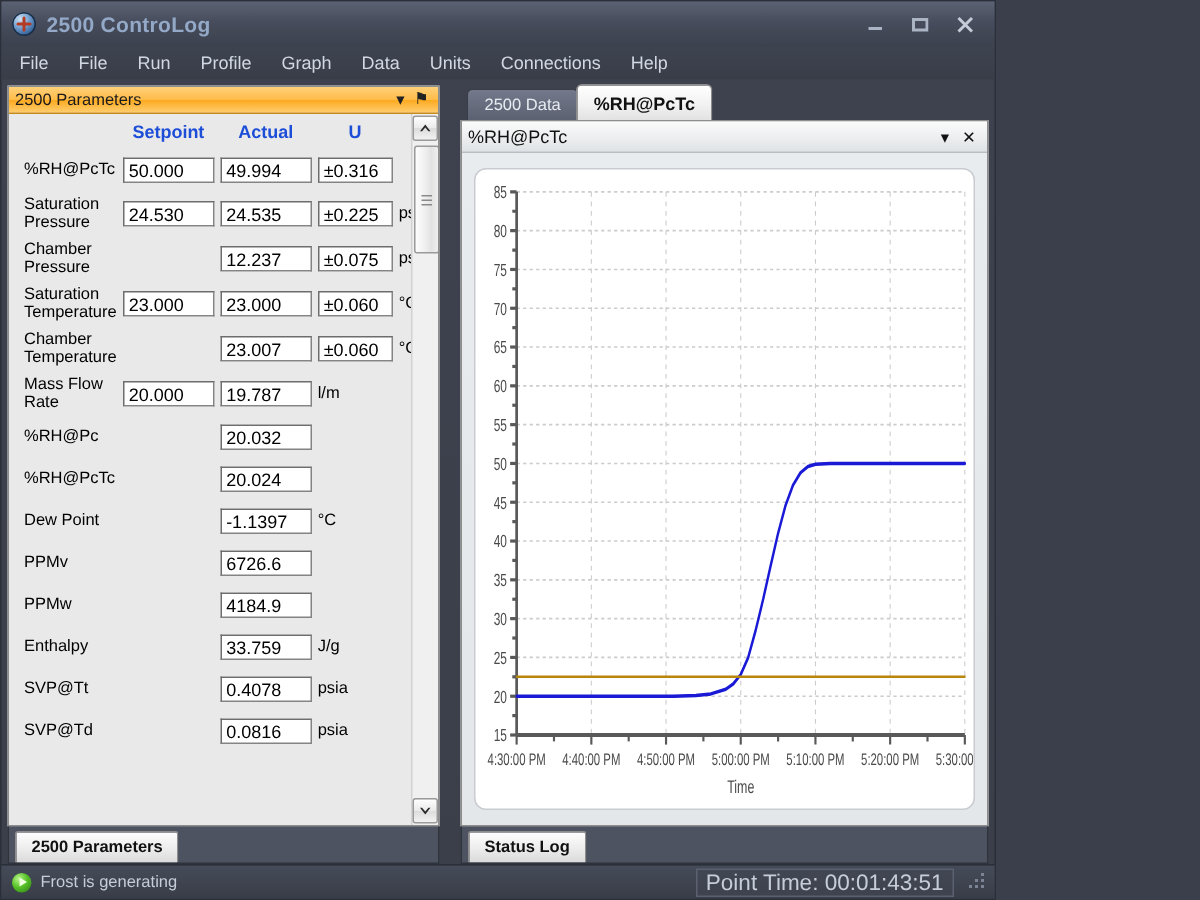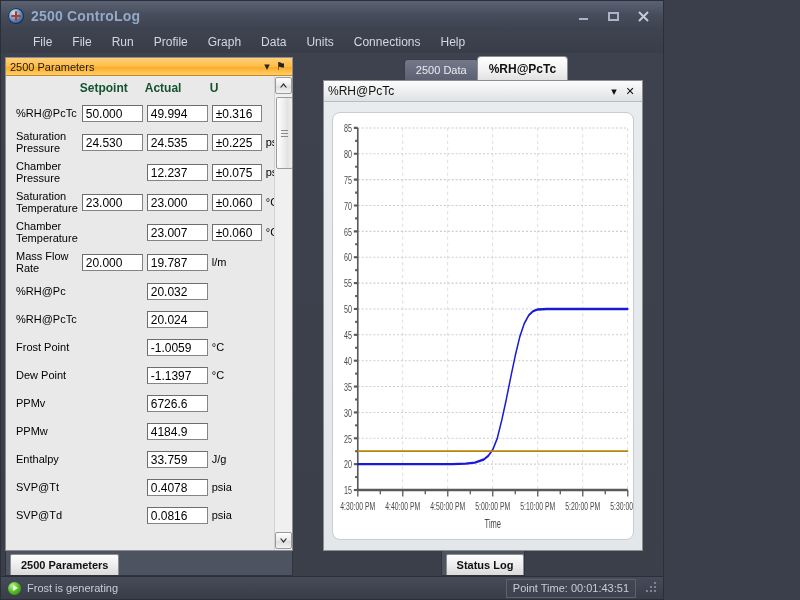--- a/index.html
+++ b/index.html
@@ -36,21 +36,21 @@
   }
   .title-text{
     color:#93a9c7;font-size:14px;font-weight:bold;letter-spacing:.2px;
   }
   .win-btns{position:absolute;right:6px;top:0;height:30px;display:flex;align-items:center;gap:2px;}
   .win-btn{width:28px;height:22px;display:flex;align-items:center;justify-content:center;color:#aab4c4;font-size:13px;}
   .win-btn svg{display:block;}
 
   
   .menubar{
-    height:22px;flex:0 0 22px;display:flex;align-items:center;padding-left:22px;
+    height:22px;flex:0 0 22px;display:flex;align-items:center;padding-left:2px;
     background:linear-gradient(180deg,#3e4350 0%,#383d48 100%);
   }
   .menu-item{
     color:#d2d8e2;font-size:12px;padding:3px 10px;border-radius:2px;white-space:nowrap;
   }
 
   
   .content{flex:1 1 auto;display:flex;padding:4px 4px 0 4px;gap:14px;min-height:0;}
 
   
@@ -72,21 +72,21 @@
   .pin{font-size:11px;line-height:1;}
   .panel-body{
     flex:1 1 auto;min-height:0;position:relative;overflow:hidden;background:#e9e9e9;
     display:flex;
   }
   .param-area{
     flex:1 1 auto;padding:4px 0 0 8px;overflow:hidden;position:relative;
   }
   table.params{border-collapse:collapse;width:260px;}
   table.params th{
-    font-size:12px;font-weight:bold;color:#14532d;text-align:left;padding:1px 0 4px 0;
+    font-size:12px;font-weight:bold;color:#1d4ed8;text-align:center;padding:1px 0 4px 0;
   }
   table.params th.c-name{width:72px;}
   table.params th.c-sp{width:64px;}
   table.params th.c-ac{width:64px;}
   table.params th.c-u{width:54px;}
   table.params td{padding:1px 2px;vertical-align:middle;font-size:11px;color:#000;}
   td.name{width:72px;line-height:12px;padding-right:4px;}
   .field{
     background:#fff;border:1px solid #848484;border-top-color:#6d6d6d;border-left-color:#6d6d6d;
     height:17px;line-height:17px;font-size:12px;color:#000;padding:0 3px;box-sizing:border-box;
@@ -125,21 +125,21 @@
     background:#4d5360;border:1px solid #2f333c;border-top:none;padding-left:4px;
   }
   .dock-tab{
     height:20px;padding:0 10px;display:flex;align-items:center;
     background:linear-gradient(180deg,#fdfdfd 0%,#ececec 55%,#dadada 100%);
     border:1px solid #8d8d8d;border-bottom:none;border-radius:2px 2px 0 0;
     font-size:11px;font-weight:bold;color:#111;
   }
 
   
-  .right-side{flex:1 1 auto;display:flex;flex-direction:column;min-width:0;align-items:center;}
+  .right-side{flex:1 1 auto;display:flex;flex-direction:column;min-width:0;}
   .tabstrip{
     height:23px;flex:0 0 23px;display:flex;align-items:flex-end;gap:0px;padding-left:4px;
   }
   .tab{
     height:20px;padding:0 11px;display:flex;align-items:center;
     font-size:11px;color:#1a1a1a;border-radius:4px 4px 0 0;
     background:linear-gradient(180deg,#73798a 0%,#5b6171 100%);color:#e8ecf2;
     border:1px solid #383d48;border-bottom:none;margin-right:-2px;
   }
   .tab.active{
@@ -186,21 +186,21 @@
     background:radial-gradient(circle at 35% 30%,#b8f58a 0%,#57c128 45%,#2d7d12 100%);
     display:flex;align-items:center;justify-content:center;
   }
   .play-icon:after{
     content:"";width:0;height:0;border-left:5px solid #edffe0;
     border-top:3.5px solid transparent;border-bottom:3.5px solid transparent;margin-left:1px;
   }
   .status-text{color:#c6cdd8;font-size:11px;flex:1 1 auto;}
   .status-cell{
     height:17px;display:flex;align-items:center;padding:0 6px;
-    border:1px solid #5b6170;background:#41465296;color:#c6cdd8;font-size:11px;
+    border:1px solid #5b6170;background:#41465296;color:#c6cdd8;font-size:15px;
   }
   .grip-corner{width:12px;height:12px;position:relative;margin-left:4px;margin-right:2px;}
   .grip-corner i{position:absolute;width:2px;height:2px;background:#7b8395;}
 </style>
 </head>
 <body>
 
 <div class="app">
 
   <div class="titlebar">
@@ -340,29 +340,20 @@
                   <td class="unit"></td>
                   <td></td>
                 </tr>
                 <tr class="short">
                   <td class="name">%RH@PcTc</td>
                   <td></td>
                   <td>
                       <div class="field w-ac">20.024</div>
                     </td>
                   <td class="unit"></td>
-                  <td></td>
-                </tr>
-                <tr class="short">
-                  <td class="name">Frost Point</td>
-                  <td></td>
-                  <td>
-                      <div class="field w-ac">-1.0059</div>
-                    </td>
-                  <td class="unit">°C</td>
                   <td></td>
                 </tr>
                 <tr class="short">
                   <td class="name">Dew Point</td>
                   <td></td>
                   <td>
                       <div class="field w-ac">-1.1397</div>
                     </td>
                   <td class="unit">°C</td>
                   <td></td>

